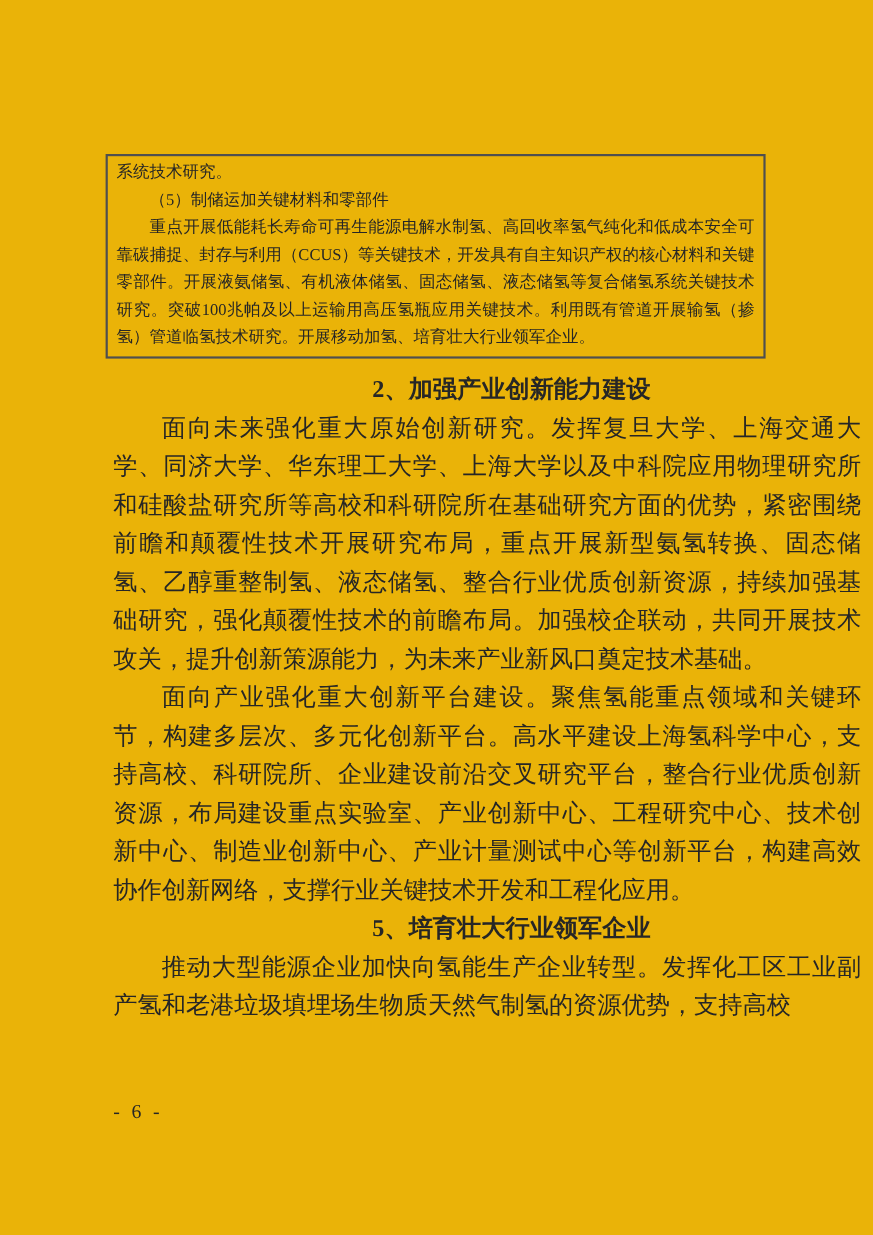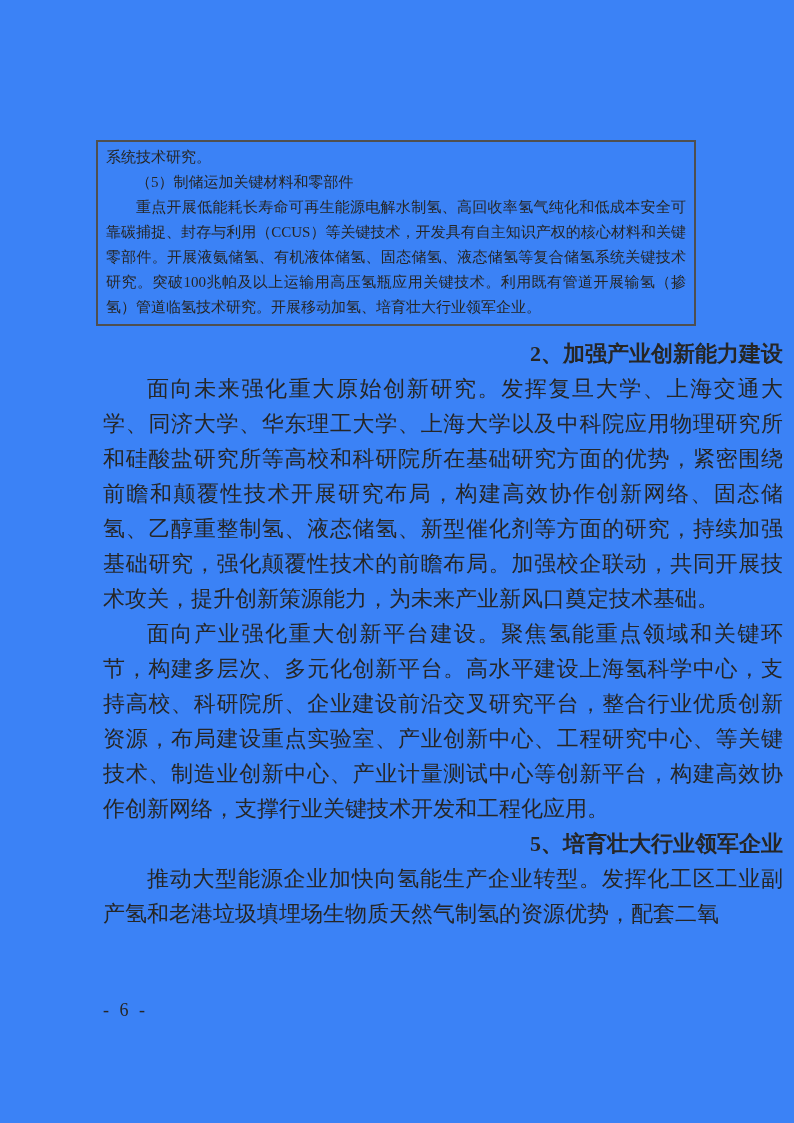--- a/index.html
+++ b/index.html
@@ -4,21 +4,21 @@
 <style>
   html, body {
     margin: 0;
     padding: 0;
     background: #ffffff;
   }
   .page {
     position: relative;
     width: 794px;
     height: 1123px;
-    background: #3b82f6;
+    background: #eab308;
     font-family: "Liberation Serif", "DejaVu Serif", serif;
     color: #262626;
     overflow: hidden;
   }
   
   .excerpt-box {
     position: absolute;
     box-sizing: border-box;
     left: 96px;
     top: 140px;
@@ -46,21 +46,21 @@
     line-height: 35px;
     text-align: justify;
     text-justify: inter-ideograph;
   }
   .main-text p {
     margin: 0;
     text-indent: 2em;
   }
   .main-text p.heading {
     font-weight: bold;
-    text-align: right;
+    text-align: center;
   }
   .page-number {
     position: absolute;
     left: 103px;
     top: 1000px;
     font-size: 18px;
     letter-spacing: 3px;
     color: #262626;
   }
 </style>
@@ -70,21 +70,21 @@
 <div class="page">
 
   <div class="excerpt-box">
     <p>系统技术研究。</p>
     <p class="indent">（5）制储运加关键材料和零部件</p>
     <p class="indent">重点开展低能耗长寿命可再生能源电解水制氢、高回收率氢气纯化和低成本安全可靠碳捕捉、封存与利用（CCUS）等关键技术，开发具有自主知识产权的核心材料和关键零部件。开展液氨储氢、有机液体储氢、固态储氢、液态储氢等复合储氢系统关键技术研究。突破100兆帕及以上运输用高压氢瓶应用关键技术。利用既有管道开展输氢（掺氢）管道临氢技术研究。开展移动加氢、培育壮大行业领军企业。</p>
   </div>
 
   <div class="main-text">
     <p class="heading">2、加强产业创新能力建设</p>
-    <p>面向未来强化重大原始创新研究。发挥复旦大学、上海交通大学、同济大学、华东理工大学、上海大学以及中科院应用物理研究所和硅酸盐研究所等高校和科研院所在基础研究方面的优势，紧密围绕前瞻和颠覆性技术开展研究布局，构建高效协作创新网络、固态储氢、乙醇重整制氢、液态储氢、新型催化剂等方面的研究，持续加强基础研究，强化颠覆性技术的前瞻布局。加强校企联动，共同开展技术攻关，提升创新策源能力，为未来产业新风口奠定技术基础。</p>
-    <p>面向产业强化重大创新平台建设。聚焦氢能重点领域和关键环节，构建多层次、多元化创新平台。高水平建设上海氢科学中心，支持高校、科研院所、企业建设前沿交叉研究平台，整合行业优质创新资源，布局建设重点实验室、产业创新中心、工程研究中心、等关键技术、制造业创新中心、产业计量测试中心等创新平台，构建高效协作创新网络，支撑行业关键技术开发和工程化应用。</p>
+    <p>面向未来强化重大原始创新研究。发挥复旦大学、上海交通大学、同济大学、华东理工大学、上海大学以及中科院应用物理研究所和硅酸盐研究所等高校和科研院所在基础研究方面的优势，紧密围绕前瞻和颠覆性技术开展研究布局，重点开展新型氨氢转换、固态储氢、乙醇重整制氢、液态储氢、整合行业优质创新资源，持续加强基础研究，强化颠覆性技术的前瞻布局。加强校企联动，共同开展技术攻关，提升创新策源能力，为未来产业新风口奠定技术基础。</p>
+    <p>面向产业强化重大创新平台建设。聚焦氢能重点领域和关键环节，构建多层次、多元化创新平台。高水平建设上海氢科学中心，支持高校、科研院所、企业建设前沿交叉研究平台，整合行业优质创新资源，布局建设重点实验室、产业创新中心、工程研究中心、技术创新中心、制造业创新中心、产业计量测试中心等创新平台，构建高效协作创新网络，支撑行业关键技术开发和工程化应用。</p>
     <p class="heading">5、培育壮大行业领军企业</p>
-    <p>推动大型能源企业加快向氢能生产企业转型。发挥化工区工业副产氢和老港垃圾填埋场生物质天然气制氢的资源优势，配套二氧</p>
+    <p>推动大型能源企业加快向氢能生产企业转型。发挥化工区工业副产氢和老港垃圾填埋场生物质天然气制氢的资源优势，支持高校</p>
   </div>
 
   <div class="page-number">- 6 -</div>
 
 </div>
 
 </body></html>

